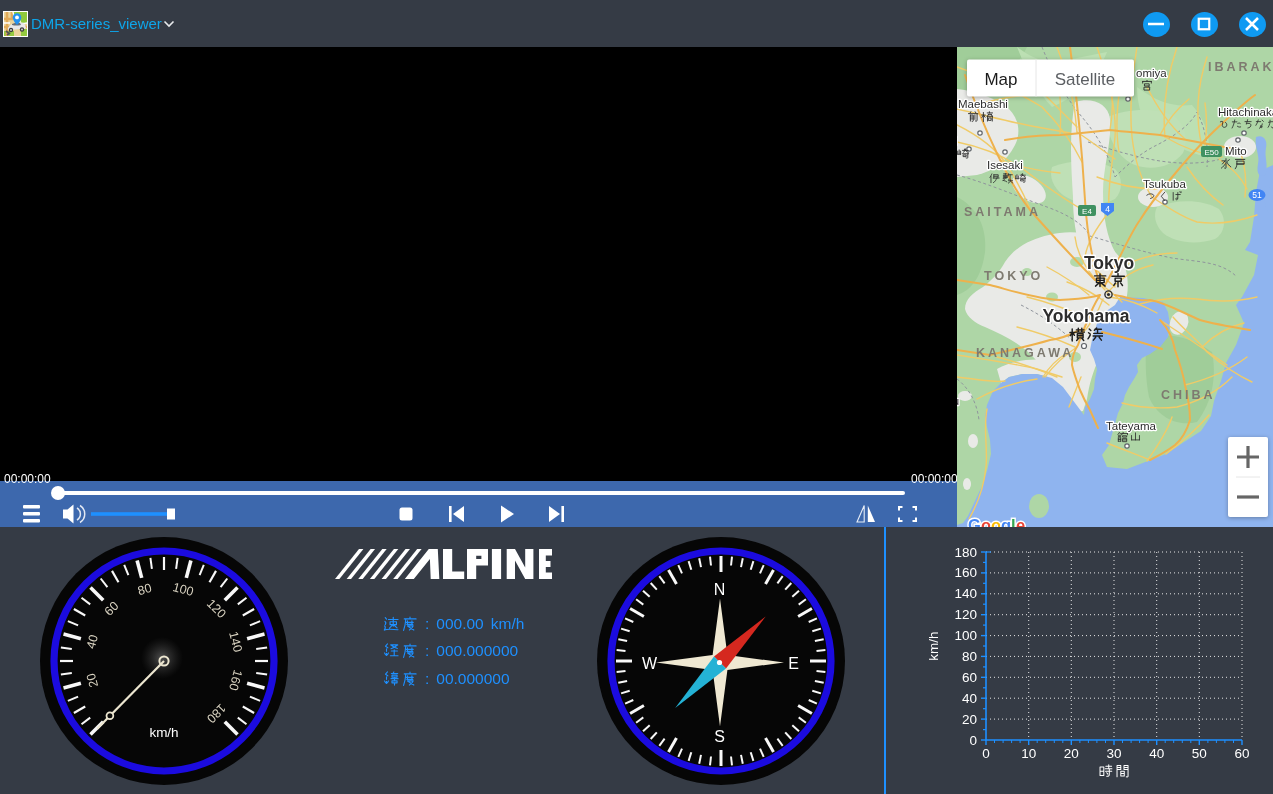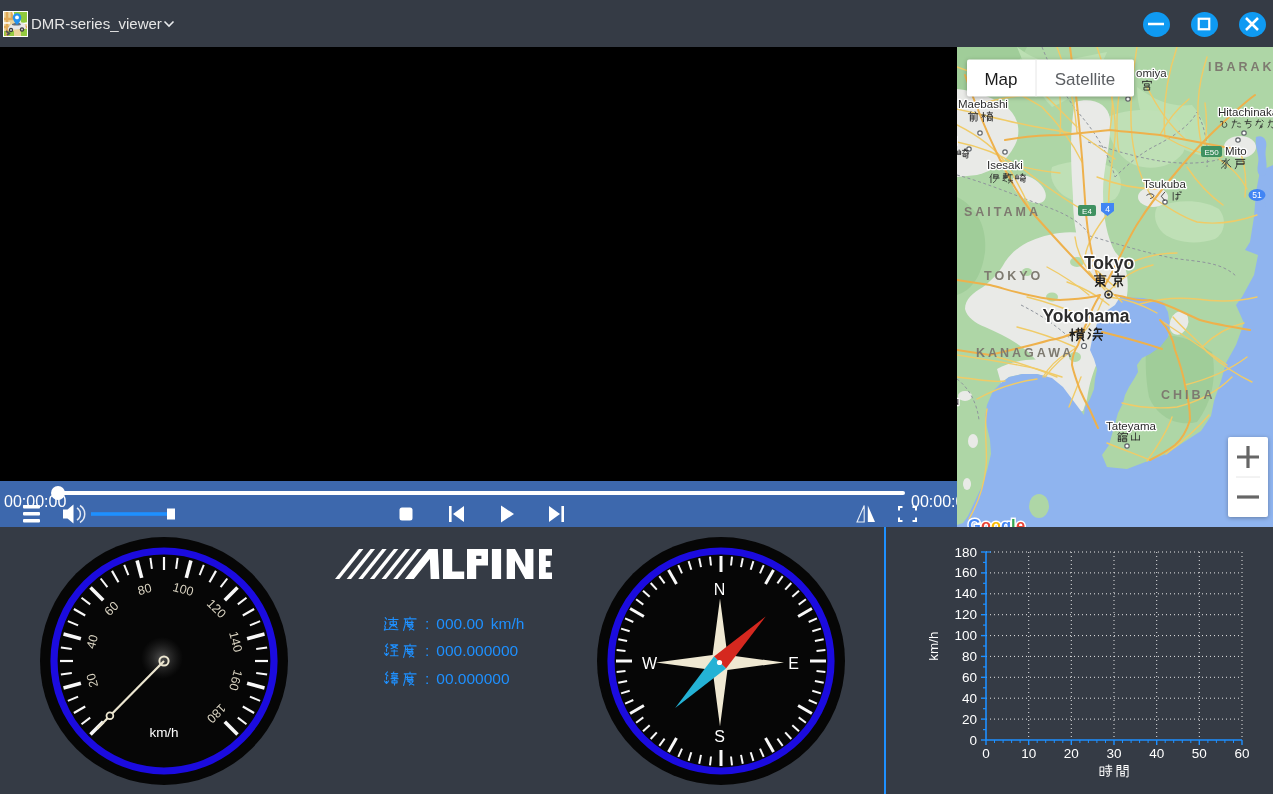--- a/index.html
+++ b/index.html
@@ -1,21 +1,21 @@
 <!DOCTYPE html>
 <html><head><meta charset="utf-8"><style>
 html,body{margin:0;padding:0;background:#353b45}
 #app{position:relative;width:1273px;height:794px;background:#353b45;font-family:"Liberation Sans",sans-serif;overflow:hidden}
 .abs{position:absolute}
 #titlebar{left:0;top:0;width:1273px;height:47px;background:#353b45}
-#title{left:31px;top:15px;color:#e5e5e5;font-size:15px}
+#title{left:31px;top:15px;color:#0ea5e9;font-size:15px}
 .winbtn{width:27px;height:25px;border-radius:50%;background:#0f9af2;top:11.5px}
 #video{left:0;top:47px;width:957px;height:434px;background:#000}
 #bar{left:0;top:481px;width:957px;height:46px;background:#3d68ad}
-.t0{color:#fff;font-size:16px;top:493px;letter-spacing:0px}
+.t0{color:#fff;font-size:12px;top:472px;letter-spacing:0px}
 #seektrack{left:57px;top:491px;width:848px;height:4px;background:#fff;border-radius:2px}
 #seekthumb{left:51px;top:486px;width:14px;height:14px;border-radius:50%;background:#fff}
 #bottom{left:0;top:527px;width:1273px;height:267px;background:#353b45}
 #divider{left:884px;top:527px;width:2px;height:267px;background:#1e90ff}
 .bl{display:flex;align-items:center;height:27.5px;color:#1e90ff;font-size:15.5px}
 .kj{width:16px;height:16px;margin-right:3px;stroke:#1e90ff;stroke-width:7;flex:none}
 .sep{margin:0 7px 0 4px}
 </style></head>
 <body>
 <div id="app">

